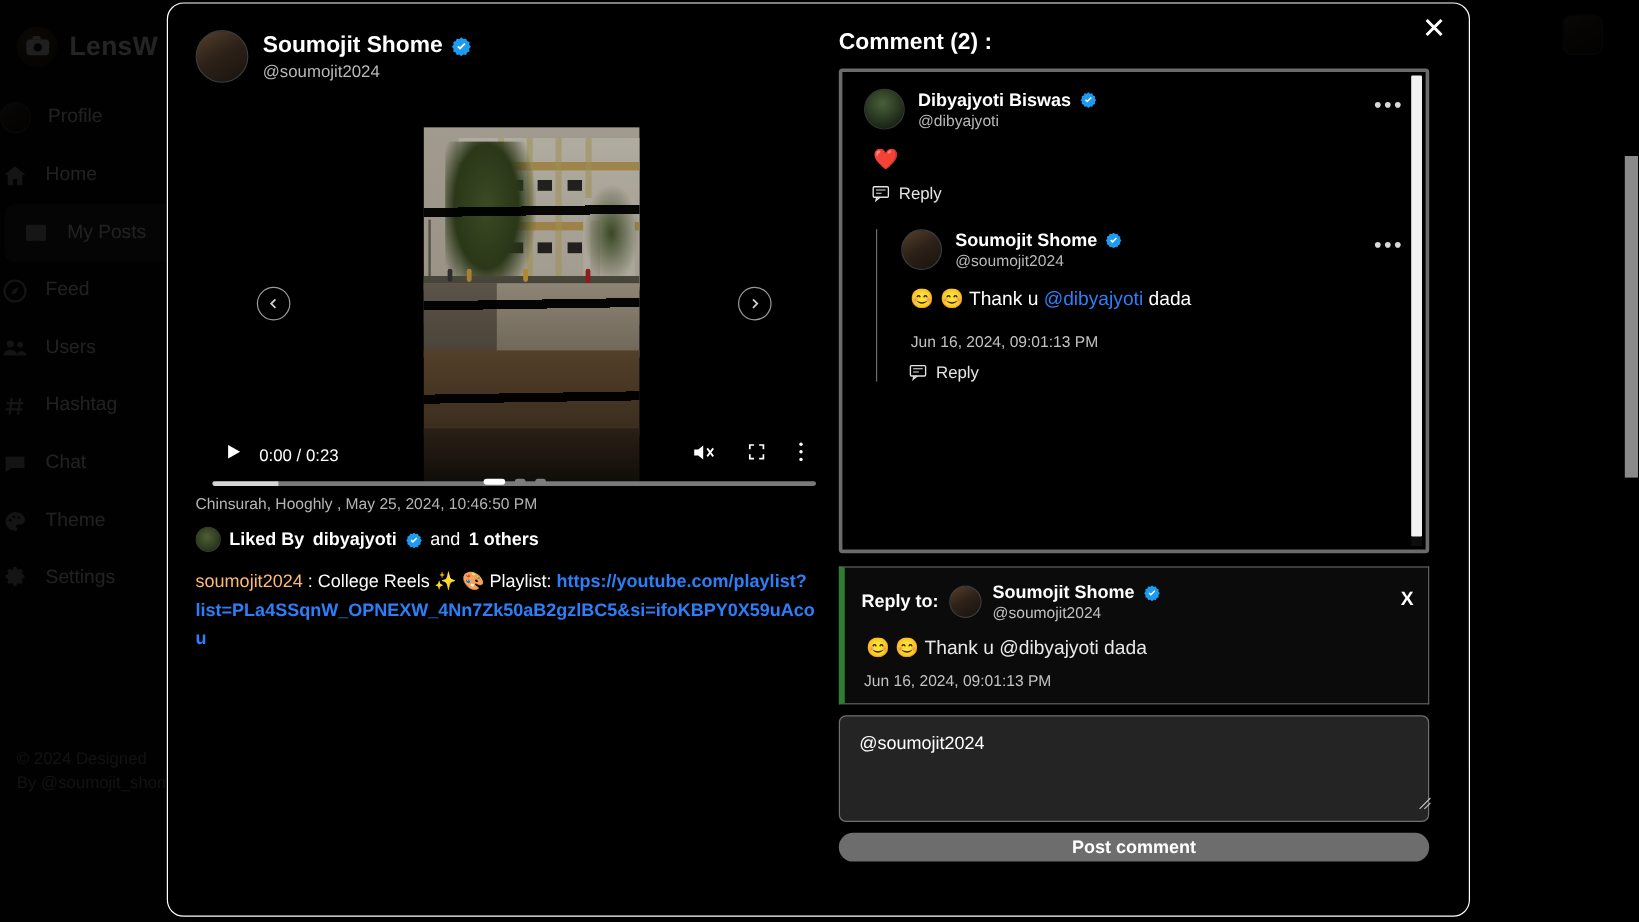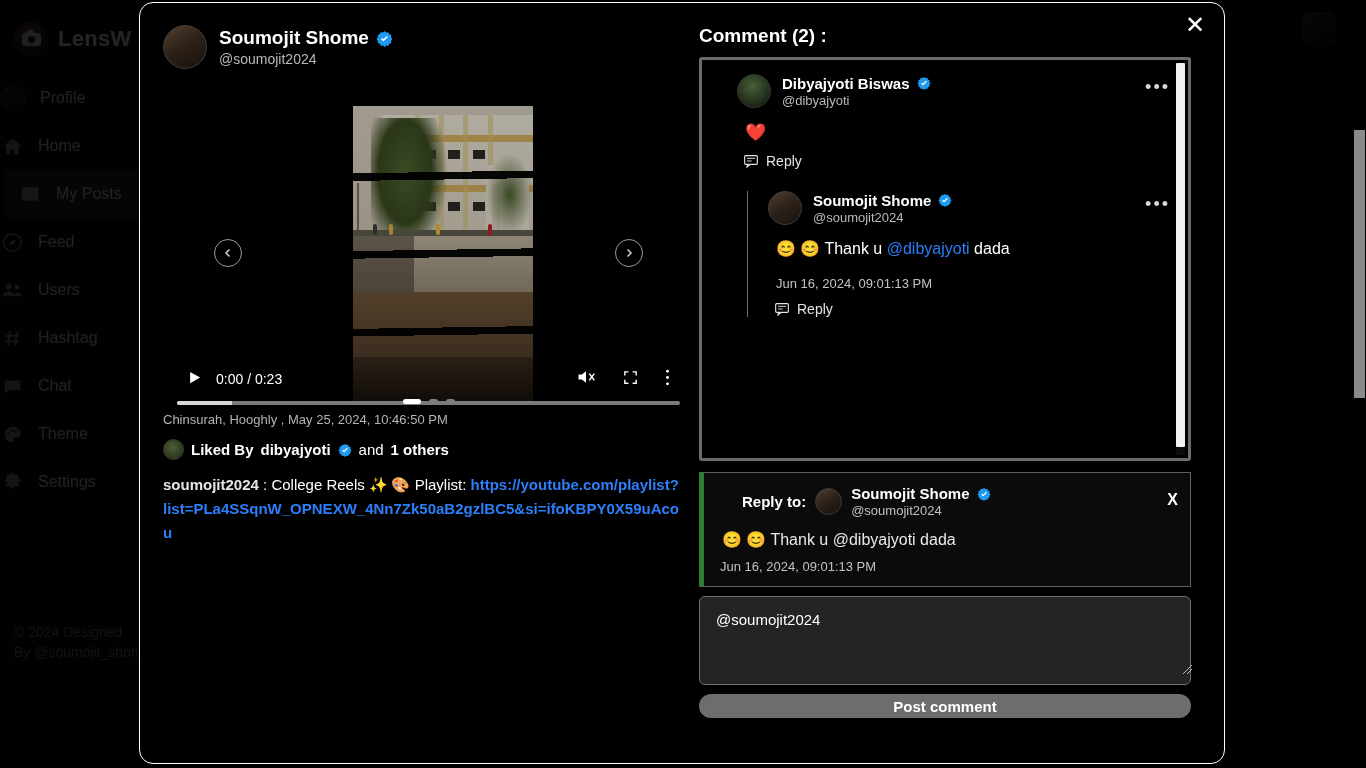--- a/index.html
+++ b/index.html
@@ -159,36 +159,36 @@
     width: 21px; height: 21px; border-radius: 50%;
     background: radial-gradient(circle at 45% 40%, #4e5f35, #1d2513);
     border: 1px solid #34402a;
   }
   .liked-label { font-weight: bold; color: #fff; }
   .liked-and { color: #fff; }
   .caption {
     position: absolute; left: 23px; top: 470px; width: 520px;
     font-size: 15px; line-height: 24px; color: #fff; word-break: break-word;
   }
-  .cap-user { font-weight: bold; color: #e5e5e5; }
+  .cap-user { font-weight: normal; color: #fdba74; }
   .cap-link { color: #2d7ff9; font-weight: bold; text-decoration: none; }
 
   
   .cmt-col { position: absolute; left: 559px; top: 22px; width: 500px; }
   .cmt-title { font-size: 19px; font-weight: bold; color: #fff; margin-bottom: 10px; }
 
   .cmt-list {
     position: relative; width: 492px; height: 404px;
     border: 3px solid #6b6b6b; border-radius: 3px; background: #000;
     padding: 14px 18px 10px 18px; overflow: hidden;
   }
   .cmt-scroll { position: absolute; right: 3px; top: 3px; width: 9px; bottom: 3px; background: #0d0d0d; }
   .cmt-scroll .thumb { position: absolute; left: 0; top: 0; width: 9px; height: 98%; background: #f2f2f2; border-radius: 1px; }
 
-  .cmt { position: relative; margin-left: 17px; }
+  .cmt { position: relative; }
   .cmt-head { display: flex; align-items: center; gap: 11px; }
   .cmt-avatar {
     width: 34px; height: 34px; border-radius: 50%; flex: 0 0 auto;
     background: radial-gradient(circle at 45% 35%, #49603a, #1a2414 75%);
     border: 1px solid #31392c;
   }
   .cmt-avatar.me { background: linear-gradient(150deg,#55402e 0%, #2e2219 45%, #17120d 100%); border-color: #3c3c3c; }
   .cmt-name { font-size: 15px; font-weight: bold; color: #fff; }
   .cmt-handle { font-size: 13px; color: #b9b9b9; margin-top: 1px; }
   .cmt-more {
@@ -202,21 +202,21 @@
   .cmt-reply { display: flex; align-items: center; gap: 7px; margin: 10px 0 0 6px; font-size: 14px; color: #e4e4e4; cursor: pointer; }
   .nested { margin: 22px 0 0 10px; padding-left: 20px; border-left: 1px solid #6d6d6d; position: relative; }
 
   
   .reply-to {
     position: absolute; left: 0; top: 447px; width: 492px; height: 115px;
     background: #0b0b0b; border: 1px solid #5f5f5f; border-left: 5px solid #2f7d32;
     padding: 12px 14px;
   }
   .rt-head { display: flex; align-items: center; gap: 9px; }
-  .rt-label { font-size: 15px; font-weight: bold; color: #fff; margin-left: 24px; }
+  .rt-label { font-size: 15px; font-weight: bold; color: #fff; }
   .rt-avatar {
     width: 27px; height: 27px; border-radius: 50%;
     background: linear-gradient(150deg,#55402e 0%, #2e2219 45%, #17120d 100%);
     border: 1px solid #3c3c3c;
   }
   .rt-name { font-size: 15px; font-weight: bold; color: #fff; }
   .rt-handle { font-size: 13px; color: #c0c0c0; margin-top: 1px; }
   .rt-close {
     position: absolute; right: 12px; top: 18px; font-size: 16px; font-weight: bold;
     color: #fff; cursor: pointer; background: none; border: none;

